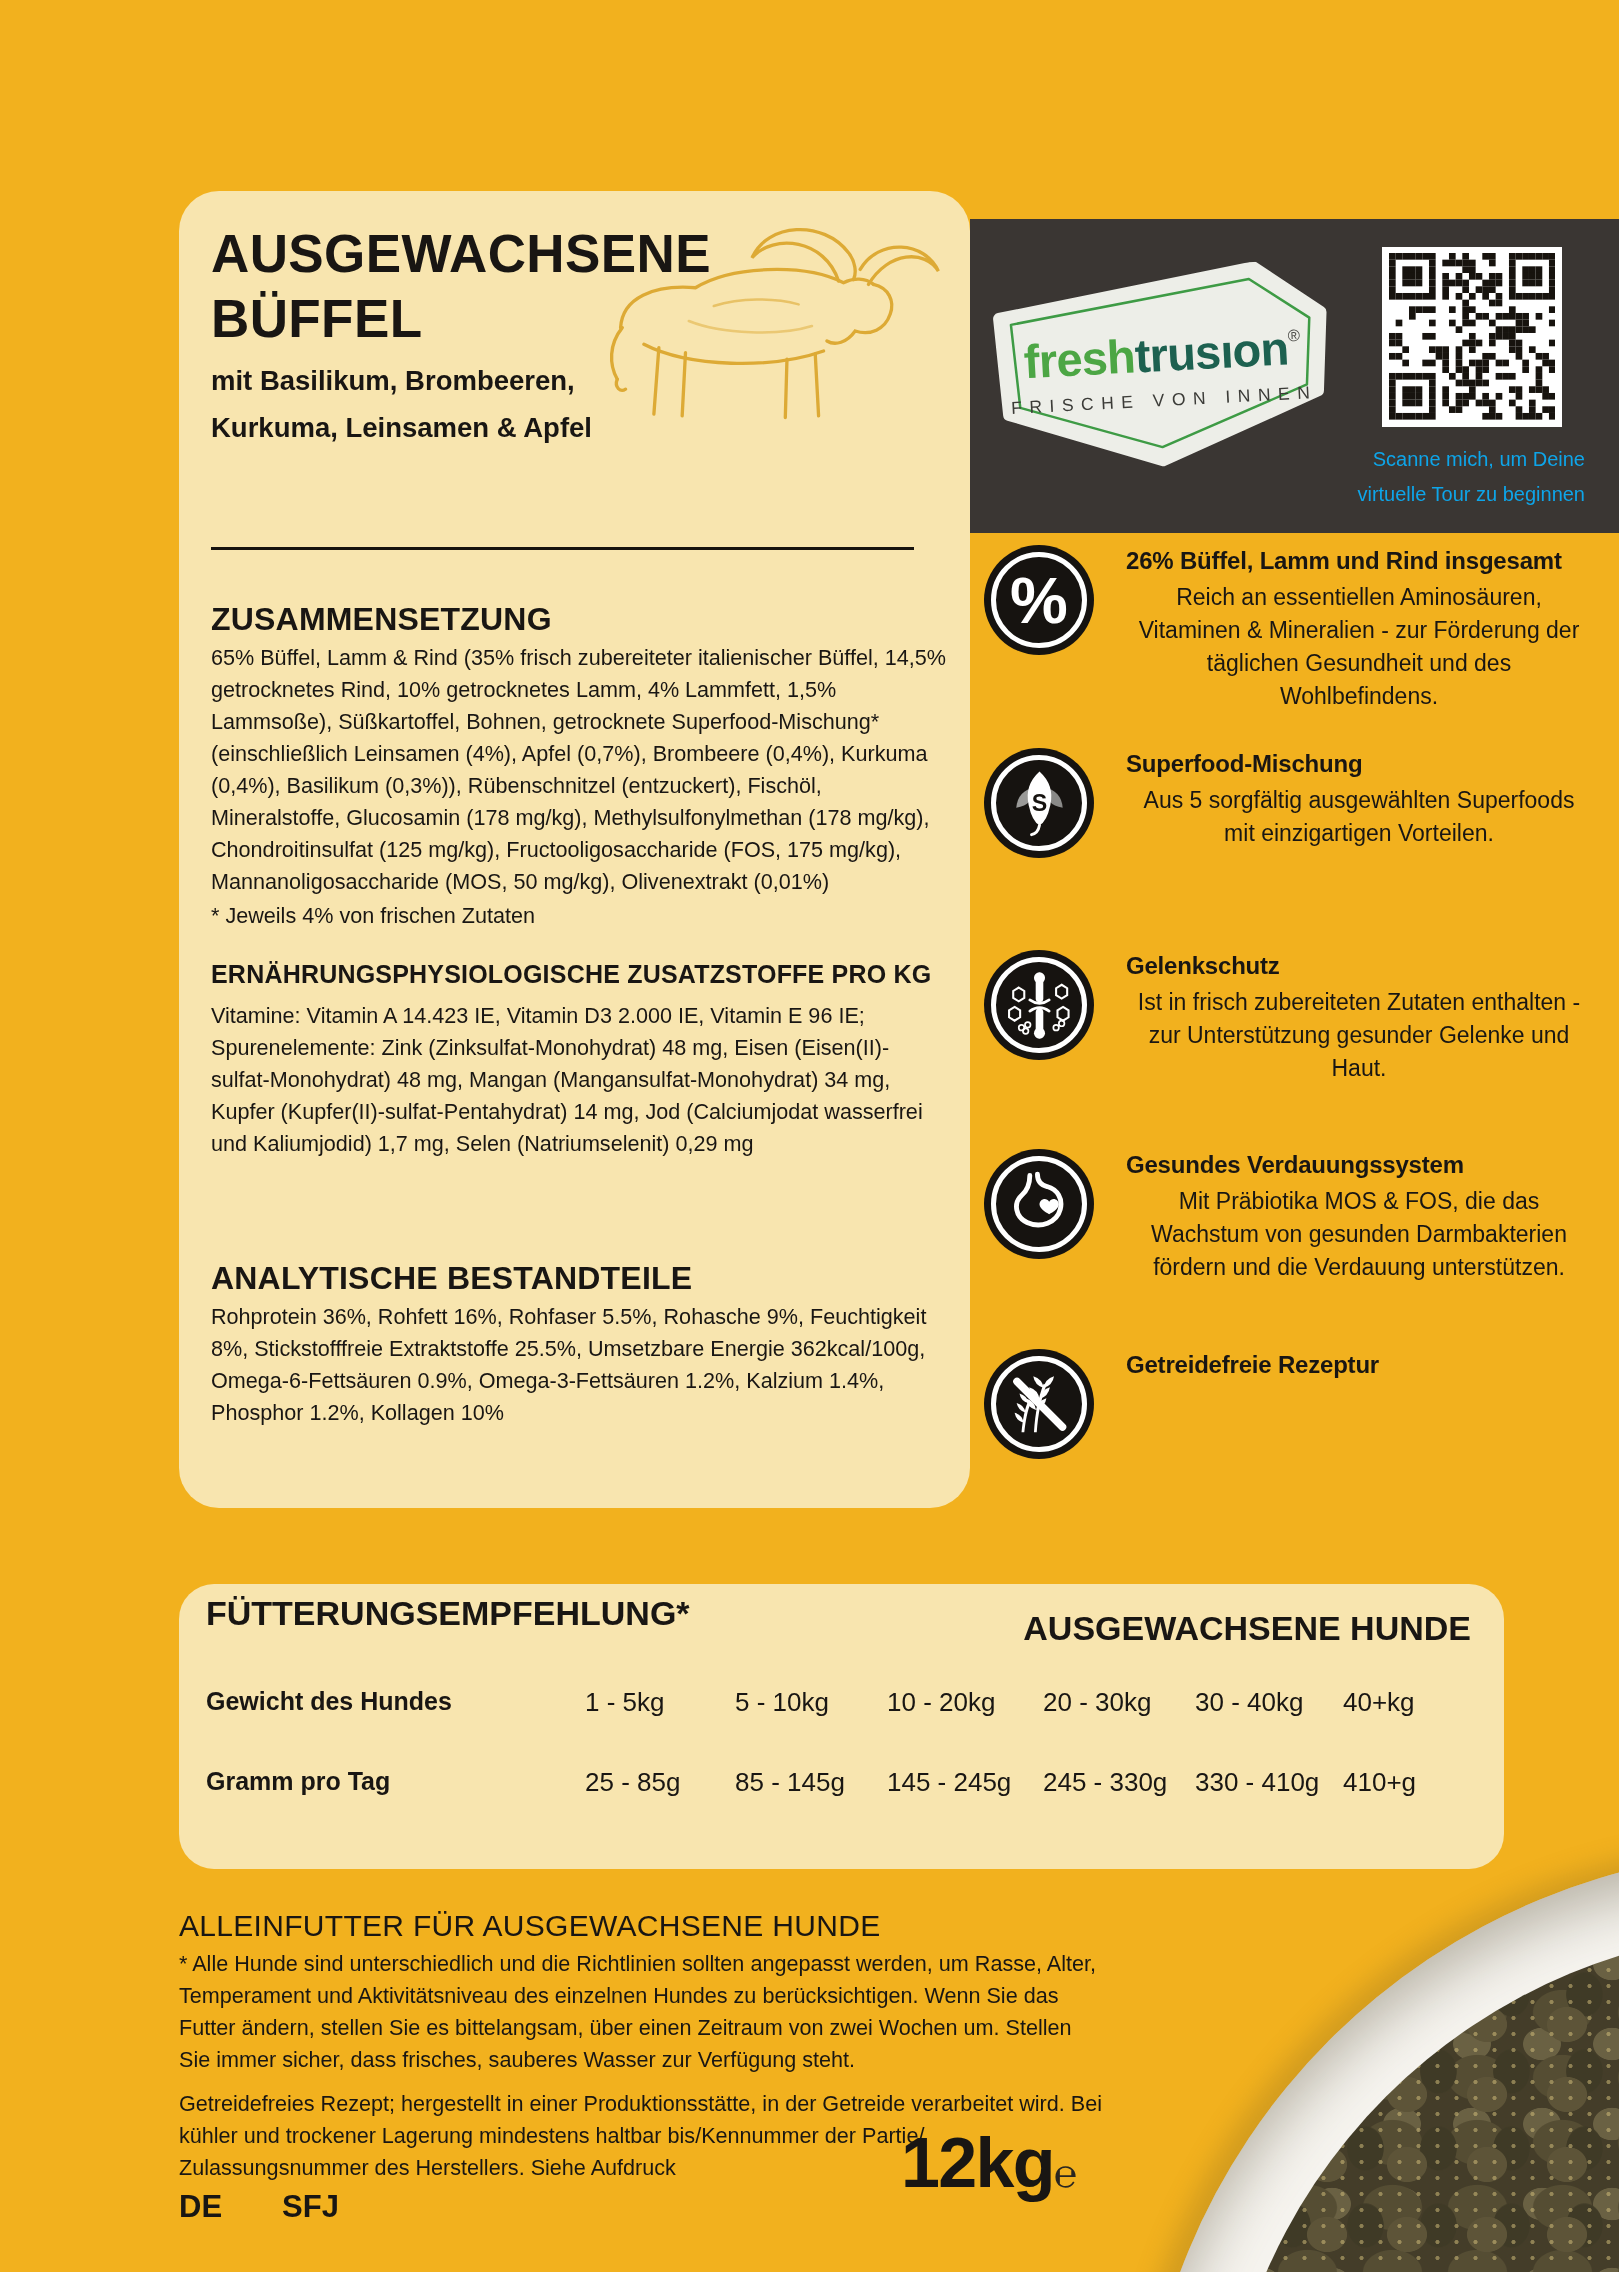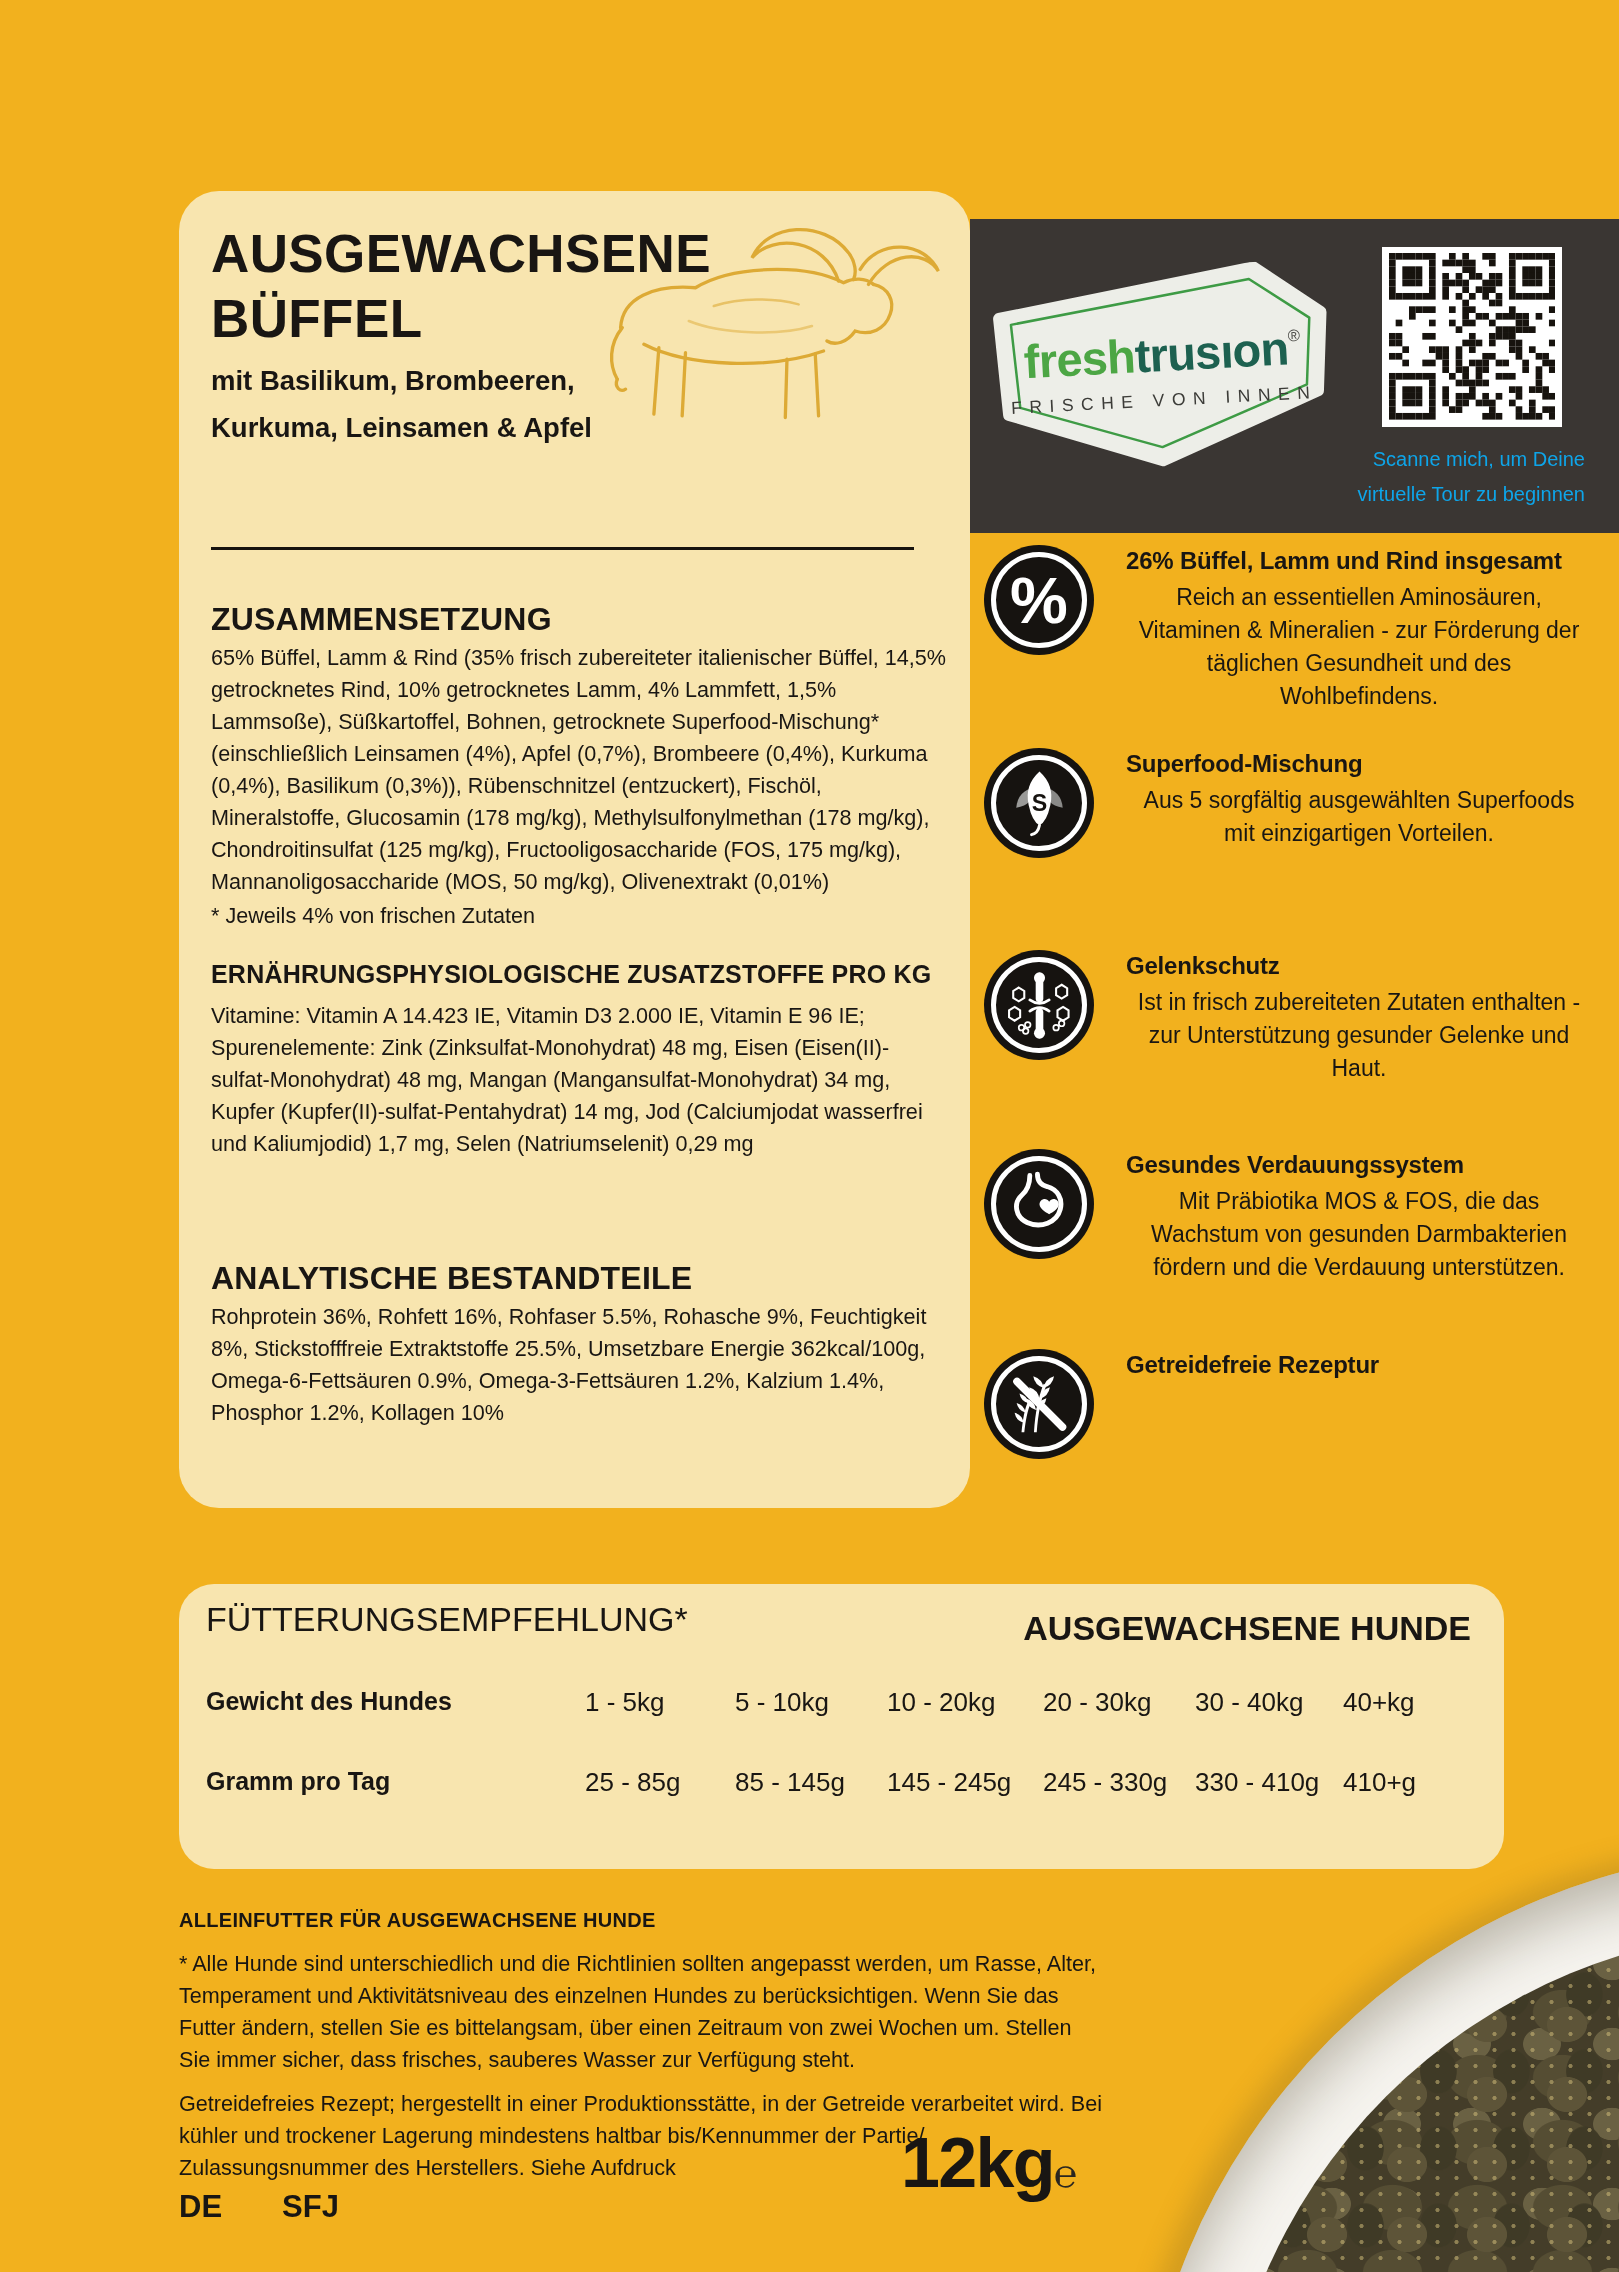--- a/index.html
+++ b/index.html
@@ -41,28 +41,28 @@
     background:#161310;}
   .ficon::before{content:'';position:absolute;inset:6.7px;border:5.8px solid #fff;border-radius:50%;}
   .ficon .glyph{position:absolute;inset:0;display:flex;align-items:center;justify-content:center;}
   .pct{font-size:65px;font-weight:800;color:#fff;}
   .feat-text{width:466px;padding-top:1.7px;}
   .feat-title{font-size:24px;font-weight:800;letter-spacing:-0.2px;margin-bottom:6.7px;}
   .feat-body{font-size:23px;line-height:33px;font-weight:400;text-align:center;}
   
   .feed-panel{position:absolute;left:179px;top:1584px;width:1325px;height:285px;
     background:var(--panel,#F8E5AF);border-radius:35px;}
-  .feed-h-left{position:absolute;left:27px;top:16px;font-size:34px;font-weight:400;}
+  .feed-h-left{position:absolute;left:27px;top:10px;font-size:34px;font-weight:700;}
   .feed-h-right{position:absolute;right:33px;top:25px;font-size:34px;font-weight:800;}
   .feed-row{position:absolute;left:27px;width:1274px;display:grid;
     grid-template-columns:379px 150px 152px 156px 152px 148px auto;font-size:26px;}
   .feed-row .lbl{font-weight:800;font-size:25px;}
   .row1{top:103px;} .row2{top:183px;}
   
-  .foot-h{position:absolute;left:179px;top:1909px;font-size:20px;font-weight:700;letter-spacing:0.3px;text-align:right;}
+  .foot-h{position:absolute;left:179px;top:1909px;font-size:30px;font-weight:400;letter-spacing:0.3px;text-align:right;}
   .foot-p1{position:absolute;left:179px;top:1948px;width:928px;font-size:21.6px;line-height:32px;}
   .foot-p2{position:absolute;left:179px;top:2088px;width:928px;font-size:21.6px;line-height:32px;}
   .codes{position:absolute;left:179px;top:2189px;font-size:31px;font-weight:800;}
   .codes .sfj{margin-left:60px;}
   .weight{position:absolute;left:901px;top:2123px;font-size:70px;font-weight:800;letter-spacing:-1.7px;}
   .emark{font-size:39px;font-weight:400;letter-spacing:0;color:#2a2620;}
   
   .bowl{position:absolute;left:1139px;top:1850px;width:1299px;height:1299px;border-radius:50%;
     background:#f6f4ef;box-shadow:inset 0 25px 58px rgba(95,85,60,.40), -15px -8.3px 25px rgba(120,95,30,.25);}
   .kibble{position:absolute;inset:80px;border-radius:50%;

